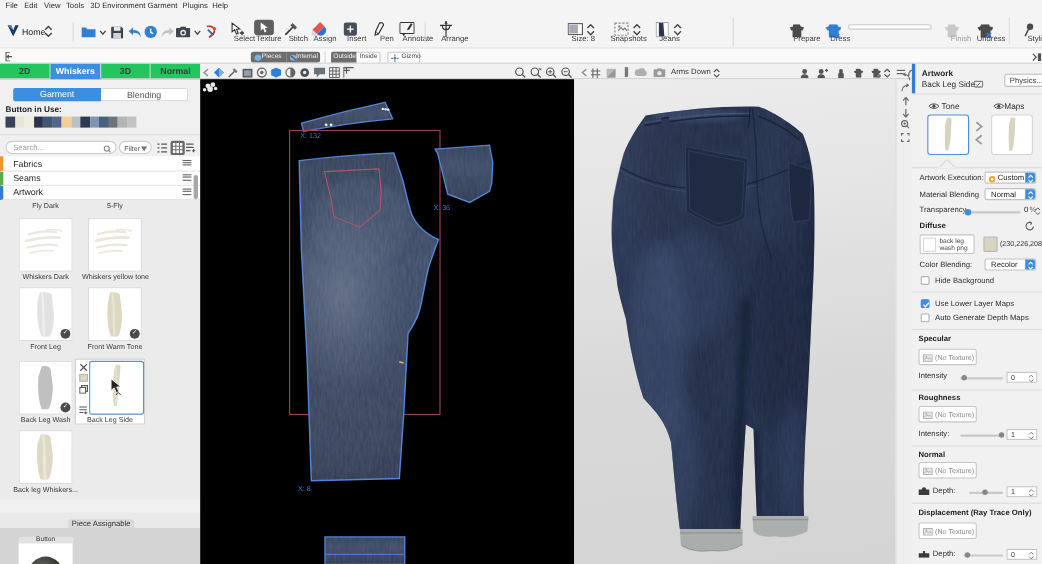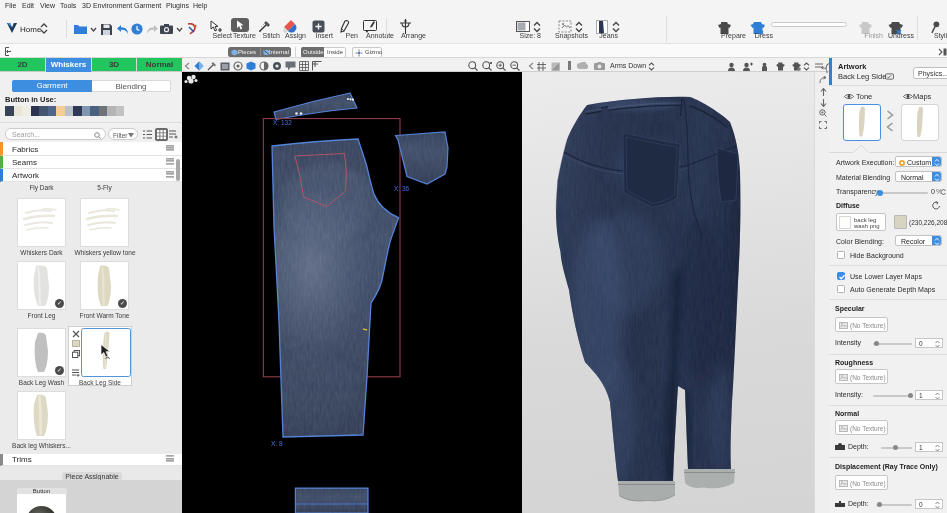--- a/index.html
+++ b/index.html
@@ -429,28 +429,20 @@
       <svg width="47" height="47" viewBox="0 0 47 47">
             <path d="M19,3 C24,2 28,4 28,6 L30,22 C30,33 28,41 26,44 L19,44 C16,36 15,23 16,12 Z" fill="#ded9c5"></path>
             <path d="M21,4 C23,10 22,30 23,43" stroke="#ece8d8" stroke-width="2.5" fill="none"></path>
           </svg>
     </div>
     <div class="tlab" style="left:4px;top:260px;width:75px">Back leg Whiskers...</div>
   </div>
 
   <div class="abs" style="left:176px;top:101px;width:4px;height:22px;background:#a8a8a8;border-radius:2px"></div>
 
-  <div class="secrow" style="top:395.5px;height:12.5px;border-left:3px solid #8a8a8a">
-        <span class="nm">Trims</span>
-        <div class="burger">
-          <div></div>
-          <div></div>
-          <div></div>
-        </div>
-      </div>
   <div class="abs" style="left:0;top:408px;width:182px;height:14px;background:#e9e9e9"></div>
   <div class="abs" style="left:62px;top:413.5px;width:60px;height:8.5px;background:#d9d9d9;border-radius:3px 3px 0 0;font-size:7px;color:#333;text-align:center;line-height:9px">Piece Assignable</div>
   <div class="abs" style="left:0;top:422px;width:182px;height:34px;background:#d4d4d4">
     <div class="abs" style="left:16.5px;top:7.5px;width:50px;height:6.5px;background:#e2e2e2;border-radius:2.5px 2.5px 0 0;font-size:6px;color:#333;text-align:center;line-height:7px">Button</div>
     <div class="abs" style="left:16.5px;top:14px;width:49px;height:20px;background:#fff;overflow:hidden">
       <div class="abs" style="left:9px;top:12px;width:31px;height:31px;border-radius:50%;background:radial-gradient(circle at 40% 35%,#6a6a64,#2e2e2a 60%,#1c1c18)"></div>
     </div>
   </div>
 </div>
 

